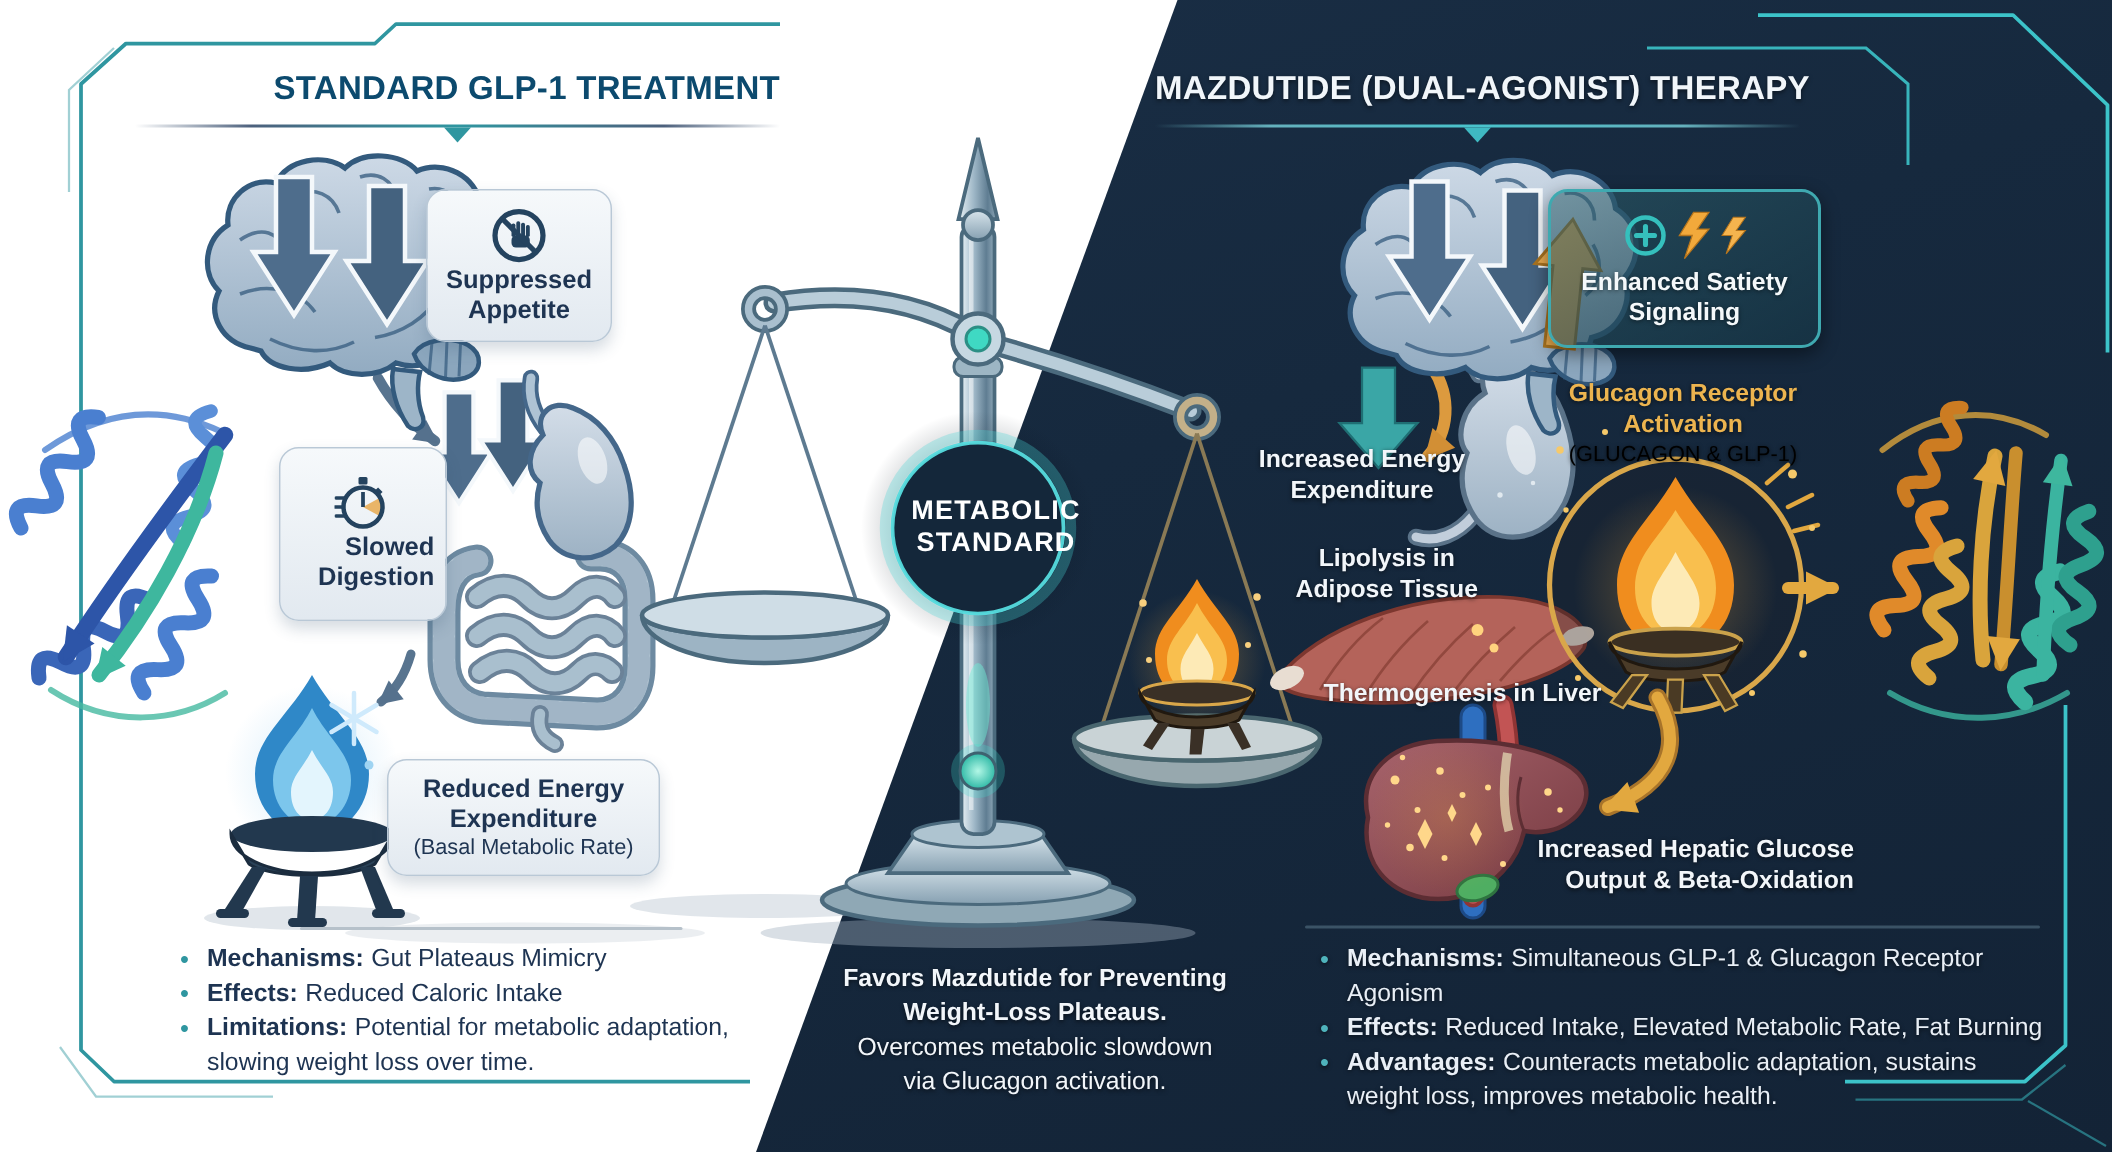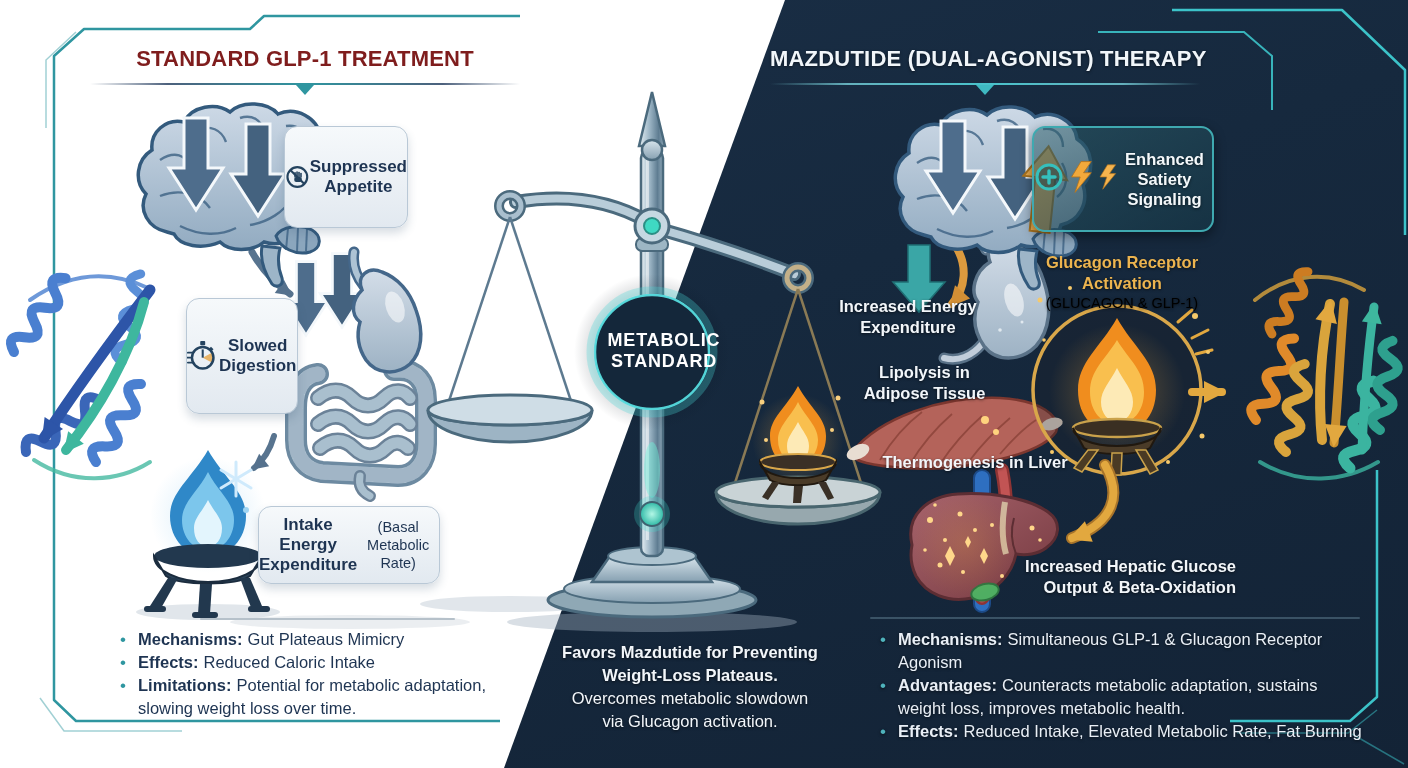--- a/index.html
+++ b/index.html
@@ -6,30 +6,30 @@
   .stage{position:relative;width:1408px;height:768px;overflow:hidden;background:#ffffff;
          font-family:"Liberation Sans",sans-serif;}
   .abs{position:absolute;}
   .bg-dark{position:absolute;inset:0;
     background:linear-gradient(160deg,#1b3048 0%,#16293e 45%,#132336 100%);
     clip-path:polygon(785px 0px,1408px 0px,1408px 768px,504px 768px);}
   svg.art{position:absolute;left:0;top:0;z-index:2;}
   
   .title-block{z-index:3;text-align:center;}
   .title{font-size:22px;font-weight:bold;letter-spacing:.2px;white-space:nowrap;line-height:30px;}
-  .title-left{color:#7f1d1d;}
+  .title-left{color:#0c4a6e;text-align:right;}
   .title-right{color:#f1f6fa;text-shadow:0 1px 3px rgba(0,0,0,.5);}
   .rule{height:2px;margin-top:9px;}
   .rule-left{background:linear-gradient(90deg,rgba(32,57,92,0),rgba(32,57,92,.8) 18%,#2f96a0 50%,rgba(32,57,92,.8) 82%,rgba(32,57,92,0));}
   .rule-right{background:linear-gradient(90deg,rgba(80,200,210,0),rgba(120,210,220,.8) 18%,#49c3cc 50%,rgba(120,210,220,.8) 82%,rgba(80,200,210,0));}
   .tri{width:0;height:0;border-left:9px solid transparent;border-right:9px solid transparent;margin:0 auto;}
   .tri-left{border-top:10px solid #2f96a0;}
   .tri-right{border-top:10px solid #3fb9c2;}
   
-  .card{z-index:3;display:flex;flex-direction:row;align-items:center;justify-content:center;
+  .card{z-index:3;display:flex;flex-direction:column;align-items:center;justify-content:center;
     border-radius:13px;text-align:center;}
   .card-light{background:linear-gradient(180deg,#f6f9fb,#e2e9f0);border:1.5px solid #b9c8d6;
     box-shadow:0 5px 10px rgba(50,80,110,.20);color:#1e3452;}
   .card-light .card-text{font-weight:bold;font-size:17px;line-height:20px;}
   .card-teal{background:linear-gradient(150deg,rgba(46,96,108,.55),rgba(22,54,70,.72));
     border:2px solid #3fa9b0;box-shadow:0 4px 12px rgba(0,0,0,.45);color:#f4f8fa;}
   .card-teal .card-text{font-weight:bold;font-size:16.5px;line-height:20px;text-shadow:0 1px 3px rgba(0,0,0,.55);}
   .icon-row{display:flex;align-items:center;gap:5px;margin-bottom:4px;}
   .sub{font-weight:normal;font-size:14.5px;line-height:18px;}
   
@@ -463,25 +463,25 @@
       <circle cx="19" cy="21" r="13" fill="none" stroke="#24435f" stroke-width="3"></circle>
       <line x1="19" y1="21" x2="19" y2="11" stroke="#24435f" stroke-width="2.5"></line>
       <rect x="16" y="1" width="6" height="5" rx="1" fill="#24435f"></rect>
       <line x1="28" y1="9" x2="31" y2="12" stroke="#24435f" stroke-width="3"></line>
       <g stroke="#24435f" stroke-width="2.2" stroke-linecap="round">
         <line x1="1" y1="15" x2="7" y2="15"></line>
           <line x1="0" y1="21" x2="6" y2="21"></line>
           <line x1="1" y1="27" x2="7" y2="27"></line>
       </g>
     </svg>
-    <div class="card-text" style="width:95px;">Slowed Digestion</div>
+    <div class="card-text" style="width:95px;text-align:right;">Slowed Digestion</div>
   </div>
 
   <div class="abs card card-light" style="left:258px;top:506px;width:180px;height:76px;">
-    <div class="card-text" style="width:150px;">Intake Energy Expenditure</div>
+    <div class="card-text" style="width:150px;">Reduced Energy Expenditure</div>
     <div class="sub">(Basal Metabolic Rate)</div>
   </div>
 
   <div class="abs card card-teal" style="left:1032px;top:126px;width:178px;height:102px;">
     <div class="icon-row">
       <svg width="30" height="30" viewBox="0 0 30 30">
         <circle cx="15" cy="15" r="12" fill="rgba(20,60,70,.45)" stroke="#35c0bd" stroke-width="3"></circle>
         <line x1="15" y1="9" x2="15" y2="21" stroke="#35c0bd" stroke-width="3.4" stroke-linecap="round"></line>
         <line x1="9" y1="15" x2="21" y2="15" stroke="#35c0bd" stroke-width="3.4" stroke-linecap="round"></line>
       </svg>
@@ -526,19 +526,19 @@
     </li>
     <li>
       <span class="bl">Limitations:</span><span>Potential for metabolic adaptation, slowing weight loss over time.</span>
     </li>
   </ul>
   <ul class="abs bullets bullets-right" style="left:872px;top:628px;width:492px;">
     <li>
       <span class="bl">Mechanisms:</span><span>Simultaneous GLP-1 &amp; Glucagon Receptor Agonism</span>
     </li>
     <li>
-      <span class="bl">Advantages:</span><span>Counteracts metabolic adaptation, sustains weight loss, improves metabolic health.</span>
+      <span class="bl">Effects:</span><span>Reduced Intake, Elevated Metabolic Rate, Fat Burning</span>
     </li>
     <li>
-      <span class="bl">Effects:</span><span>Reduced Intake, Elevated Metabolic Rate, Fat Burning</span>
+      <span class="bl">Advantages:</span><span>Counteracts metabolic adaptation, sustains weight loss, improves metabolic health.</span>
     </li>
   </ul>
 </div>
 
 </body></html>

